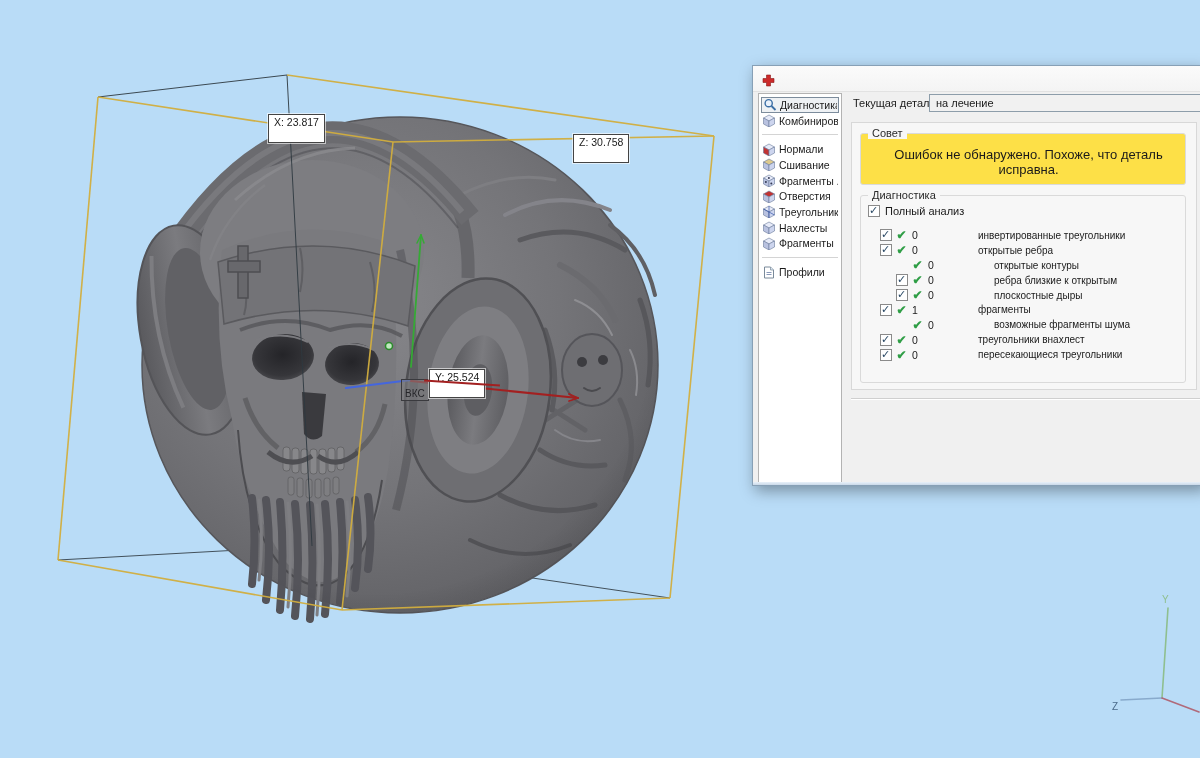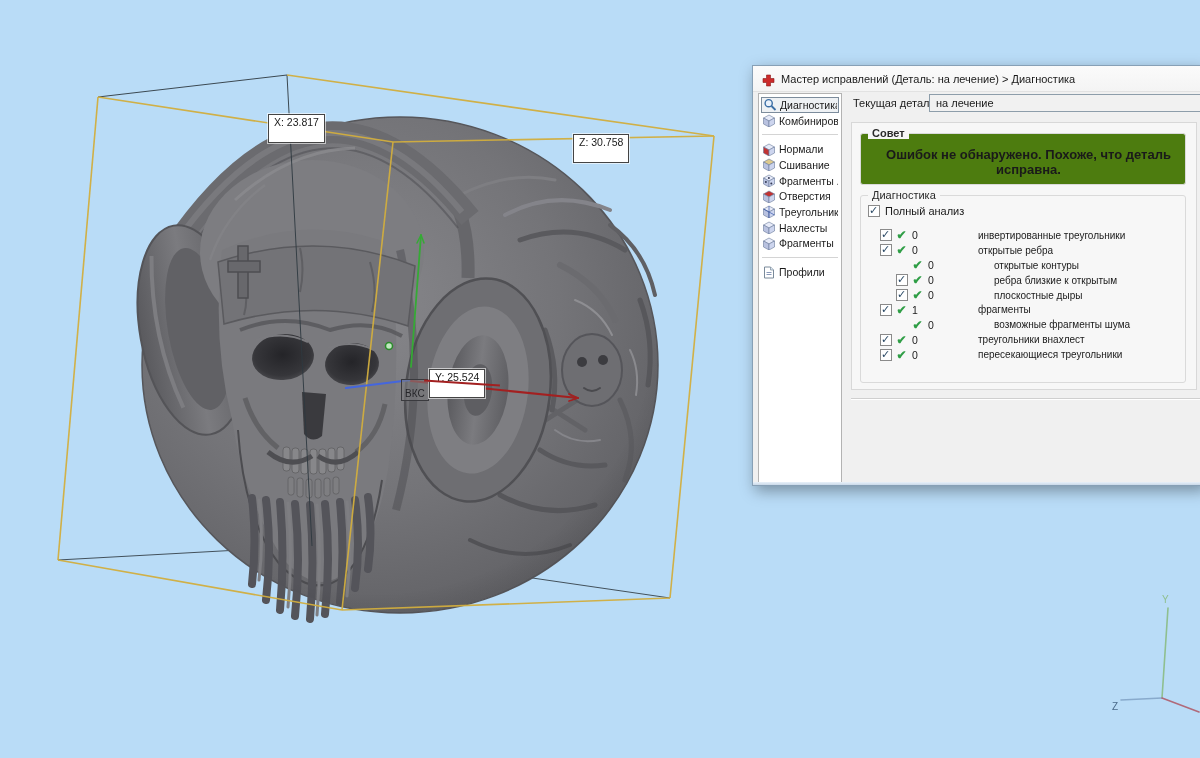--- a/index.html
+++ b/index.html
@@ -50,21 +50,21 @@
   
   .cur-lbl{position:absolute;left:100px;top:31px;font-size:11px;color:#1a1a1a;}
   .combo{position:absolute;left:176px;top:28px;width:276px;height:18px;
           background:#f1f1f1;border:1px solid #8d9daa;font-size:11px;color:#1a1a1a;
           line-height:16px;padding-left:6px;}
   .panel{position:absolute;left:98px;top:56px;width:346px;height:268px;
           background:#f7f7f7;border:1px solid #d8d8d8;}
   .groupbox{position:absolute;border:1px solid #dadada;border-radius:3px;}
   .gb-legend{position:absolute;top:-7px;left:7px;background:#f7f7f7;
           padding:0 4px;font-size:11px;color:#2a2a2a;}
-  .gb-advice{left:8px;top:10px;width:326px;height:52px;background:#4d7c0f;font-weight:bold;}
+  .gb-advice{left:8px;top:10px;width:326px;height:52px;background:#fde047;}
   .gb-advice .gb-legend{background:#f7f7f7;}
   .advice-text{position:absolute;left:11px;top:13px;font-size:13px;color:#1a1a1a;text-align:center;}
   .gb-diag{left:8px;top:72px;width:326px;height:188px;}
   .fa-row{position:absolute;left:7px;top:9px;display:flex;align-items:center;}
   .fa-row .w-cb{margin-right:5px;}
   .fa-lbl{font-size:11px;color:#1a1a1a;}
   .diag-rows{position:absolute;left:19px;top:32px;right:4px;}
   .diag-row{height:14.9px;display:flex;align-items:center;}
   .w-cb{position:relative;width:12px;height:12px;border:1px solid #8a8a8a;
         background:#fff;display:inline-block;flex:0 0 12px;}
@@ -268,21 +268,20 @@
   <div class="redline-over"></div>
   <div class="gizmo-tag">ВКС</div>
   <div class="triad-lbl" id="triad-y">Y</div>
   <div class="triad-lbl" id="triad-z">Z</div>
 
   <div class="dialog">
     <div class="titlebar">
       <span class="ticon" id="wizard-icon"><svg width="13" height="13" viewBox="0 0 13 13">
             <path d="M4.5,1 h4 v3.5 H12 v4 H8.5 V12 h-4 V8.5 H1 v-4 h3.5 z" fill="#cc2a2a" stroke="#8a1a1a" stroke-width=".6"></path>
           </svg></span>
-      <span class="ttext">Мастер исправлений (Деталь: на лечение) &gt; Диагностика</span>
     </div>
 
     <div class="sidebar" id="sidebar">
         <div class="sb-item sel">
           <span class="sb-ico">
             <svg width="14" height="13" viewBox="0 0 13 13">
               <circle cx="5.2" cy="5.2" r="3.6" fill="#e8f0fa" stroke="#3a6ea5" stroke-width="1.4"></circle>
               <line x1="8" y1="8" x2="12" y2="12" stroke="#3a6ea5" stroke-width="1.8"></line>
             </svg>
           </span>

